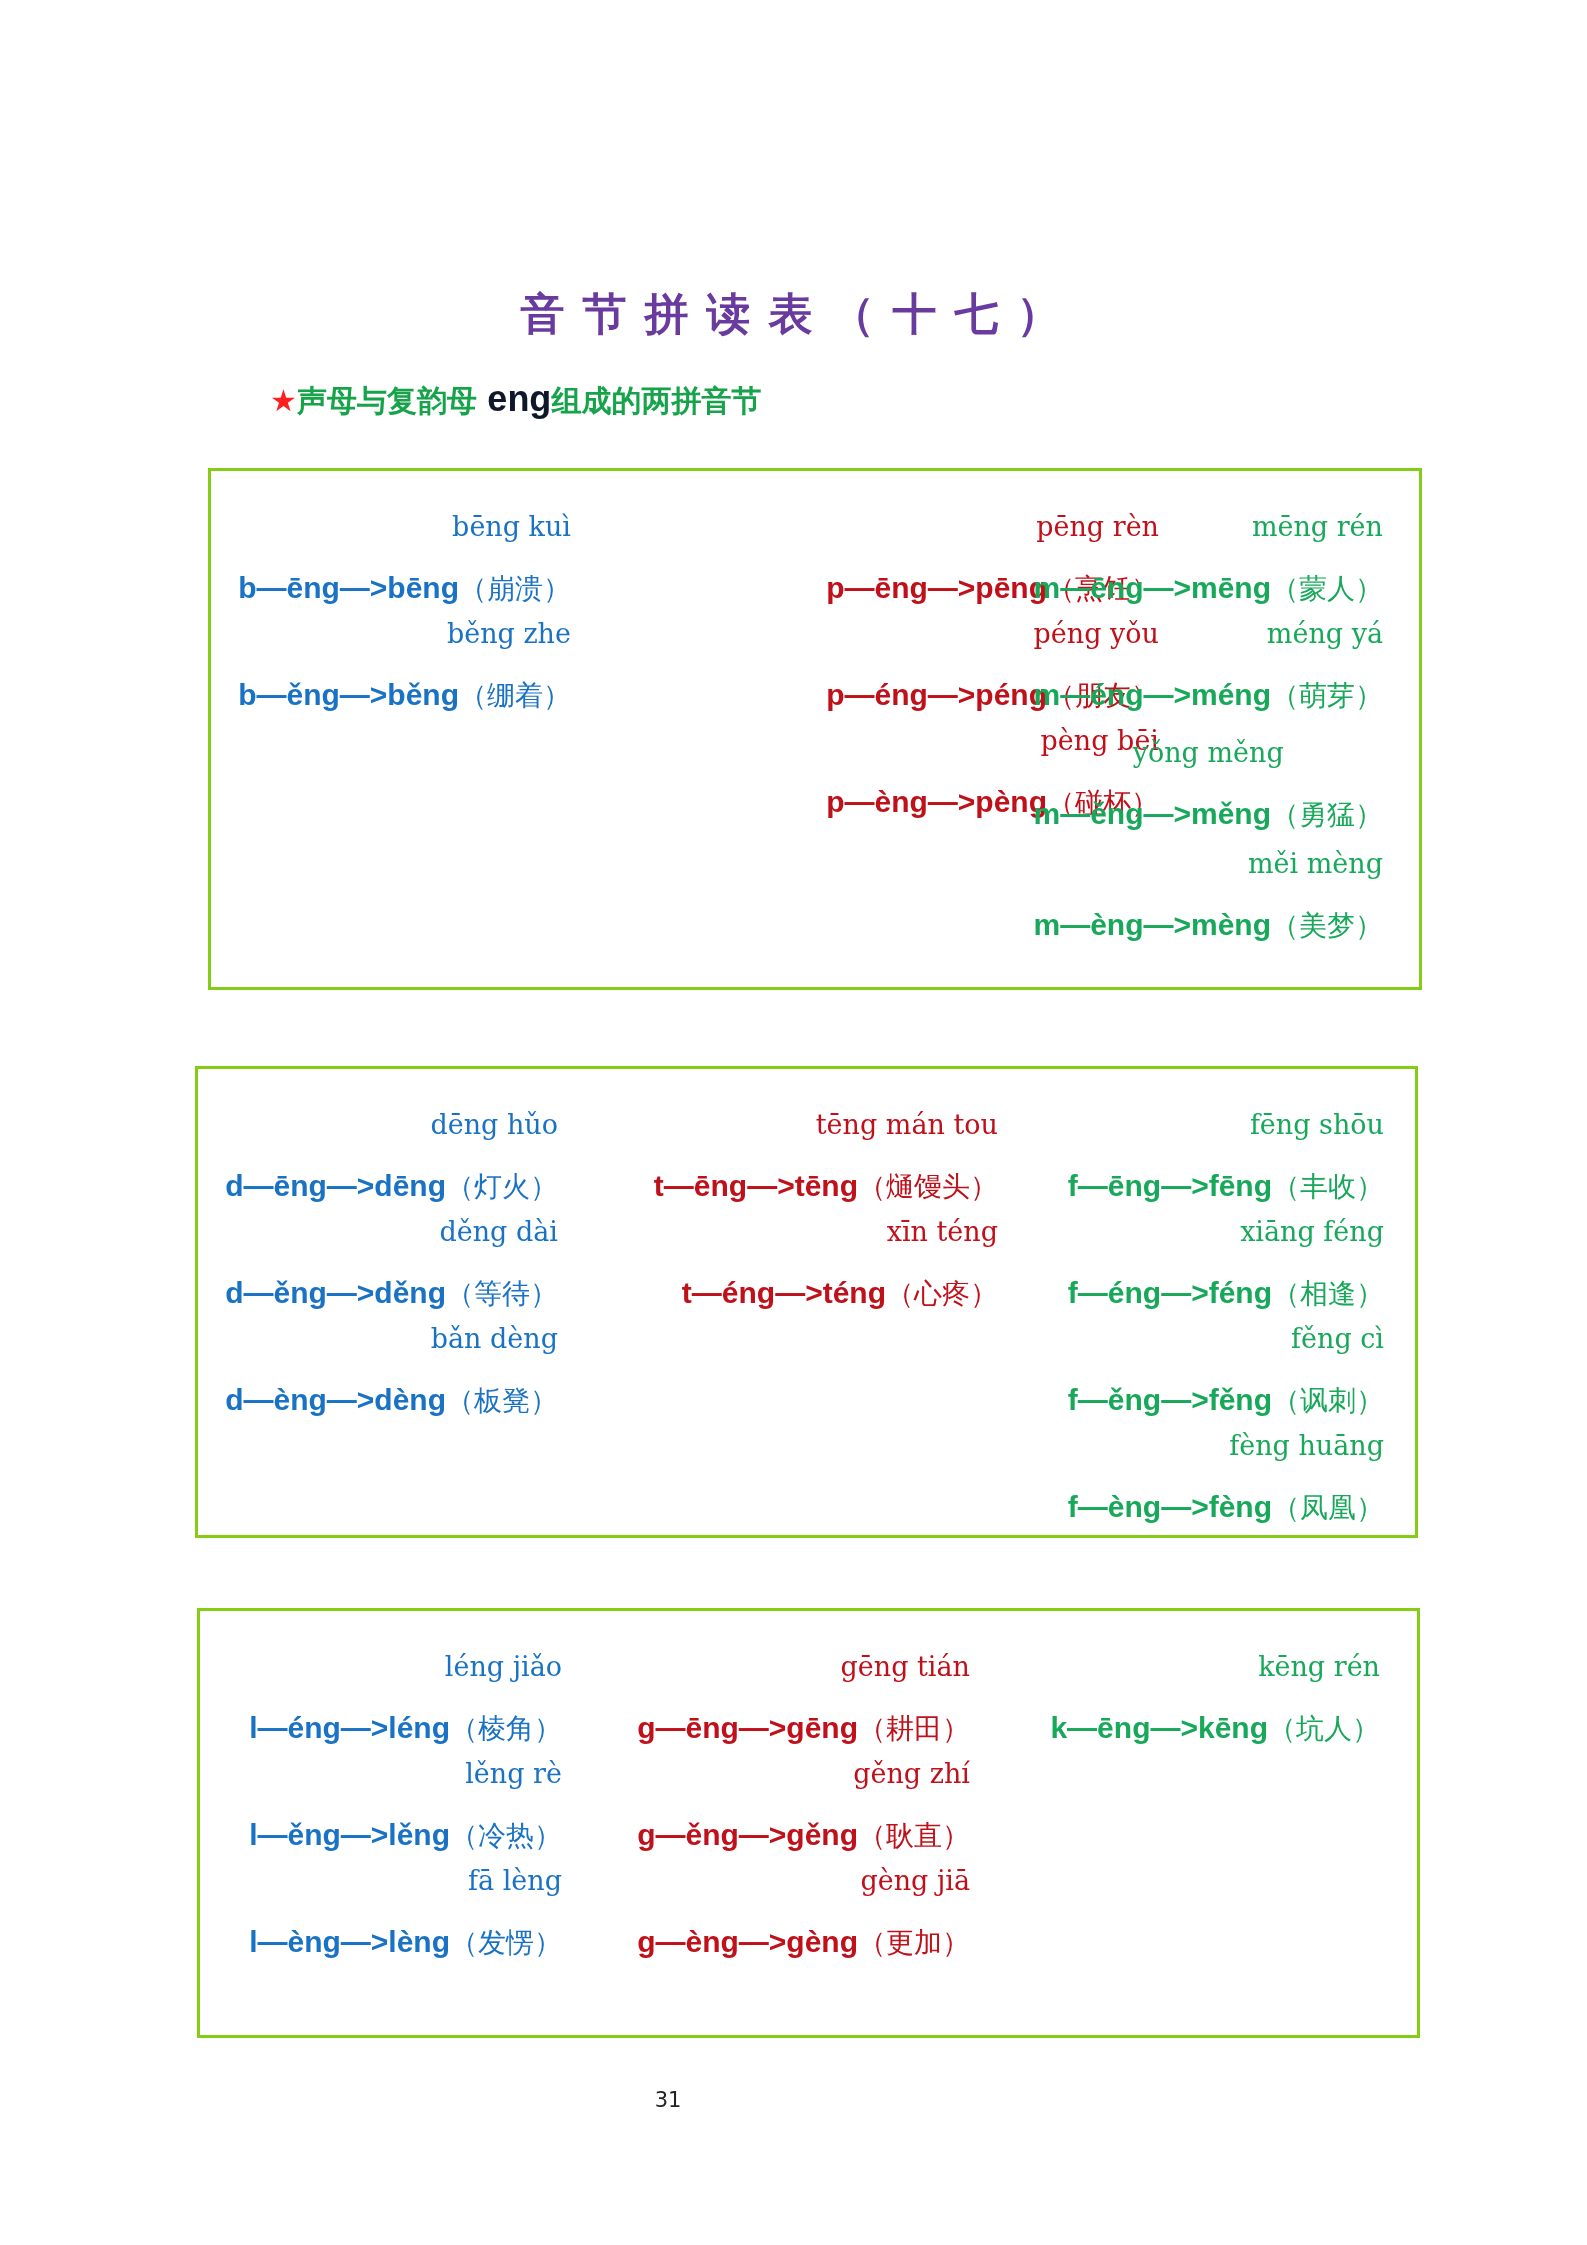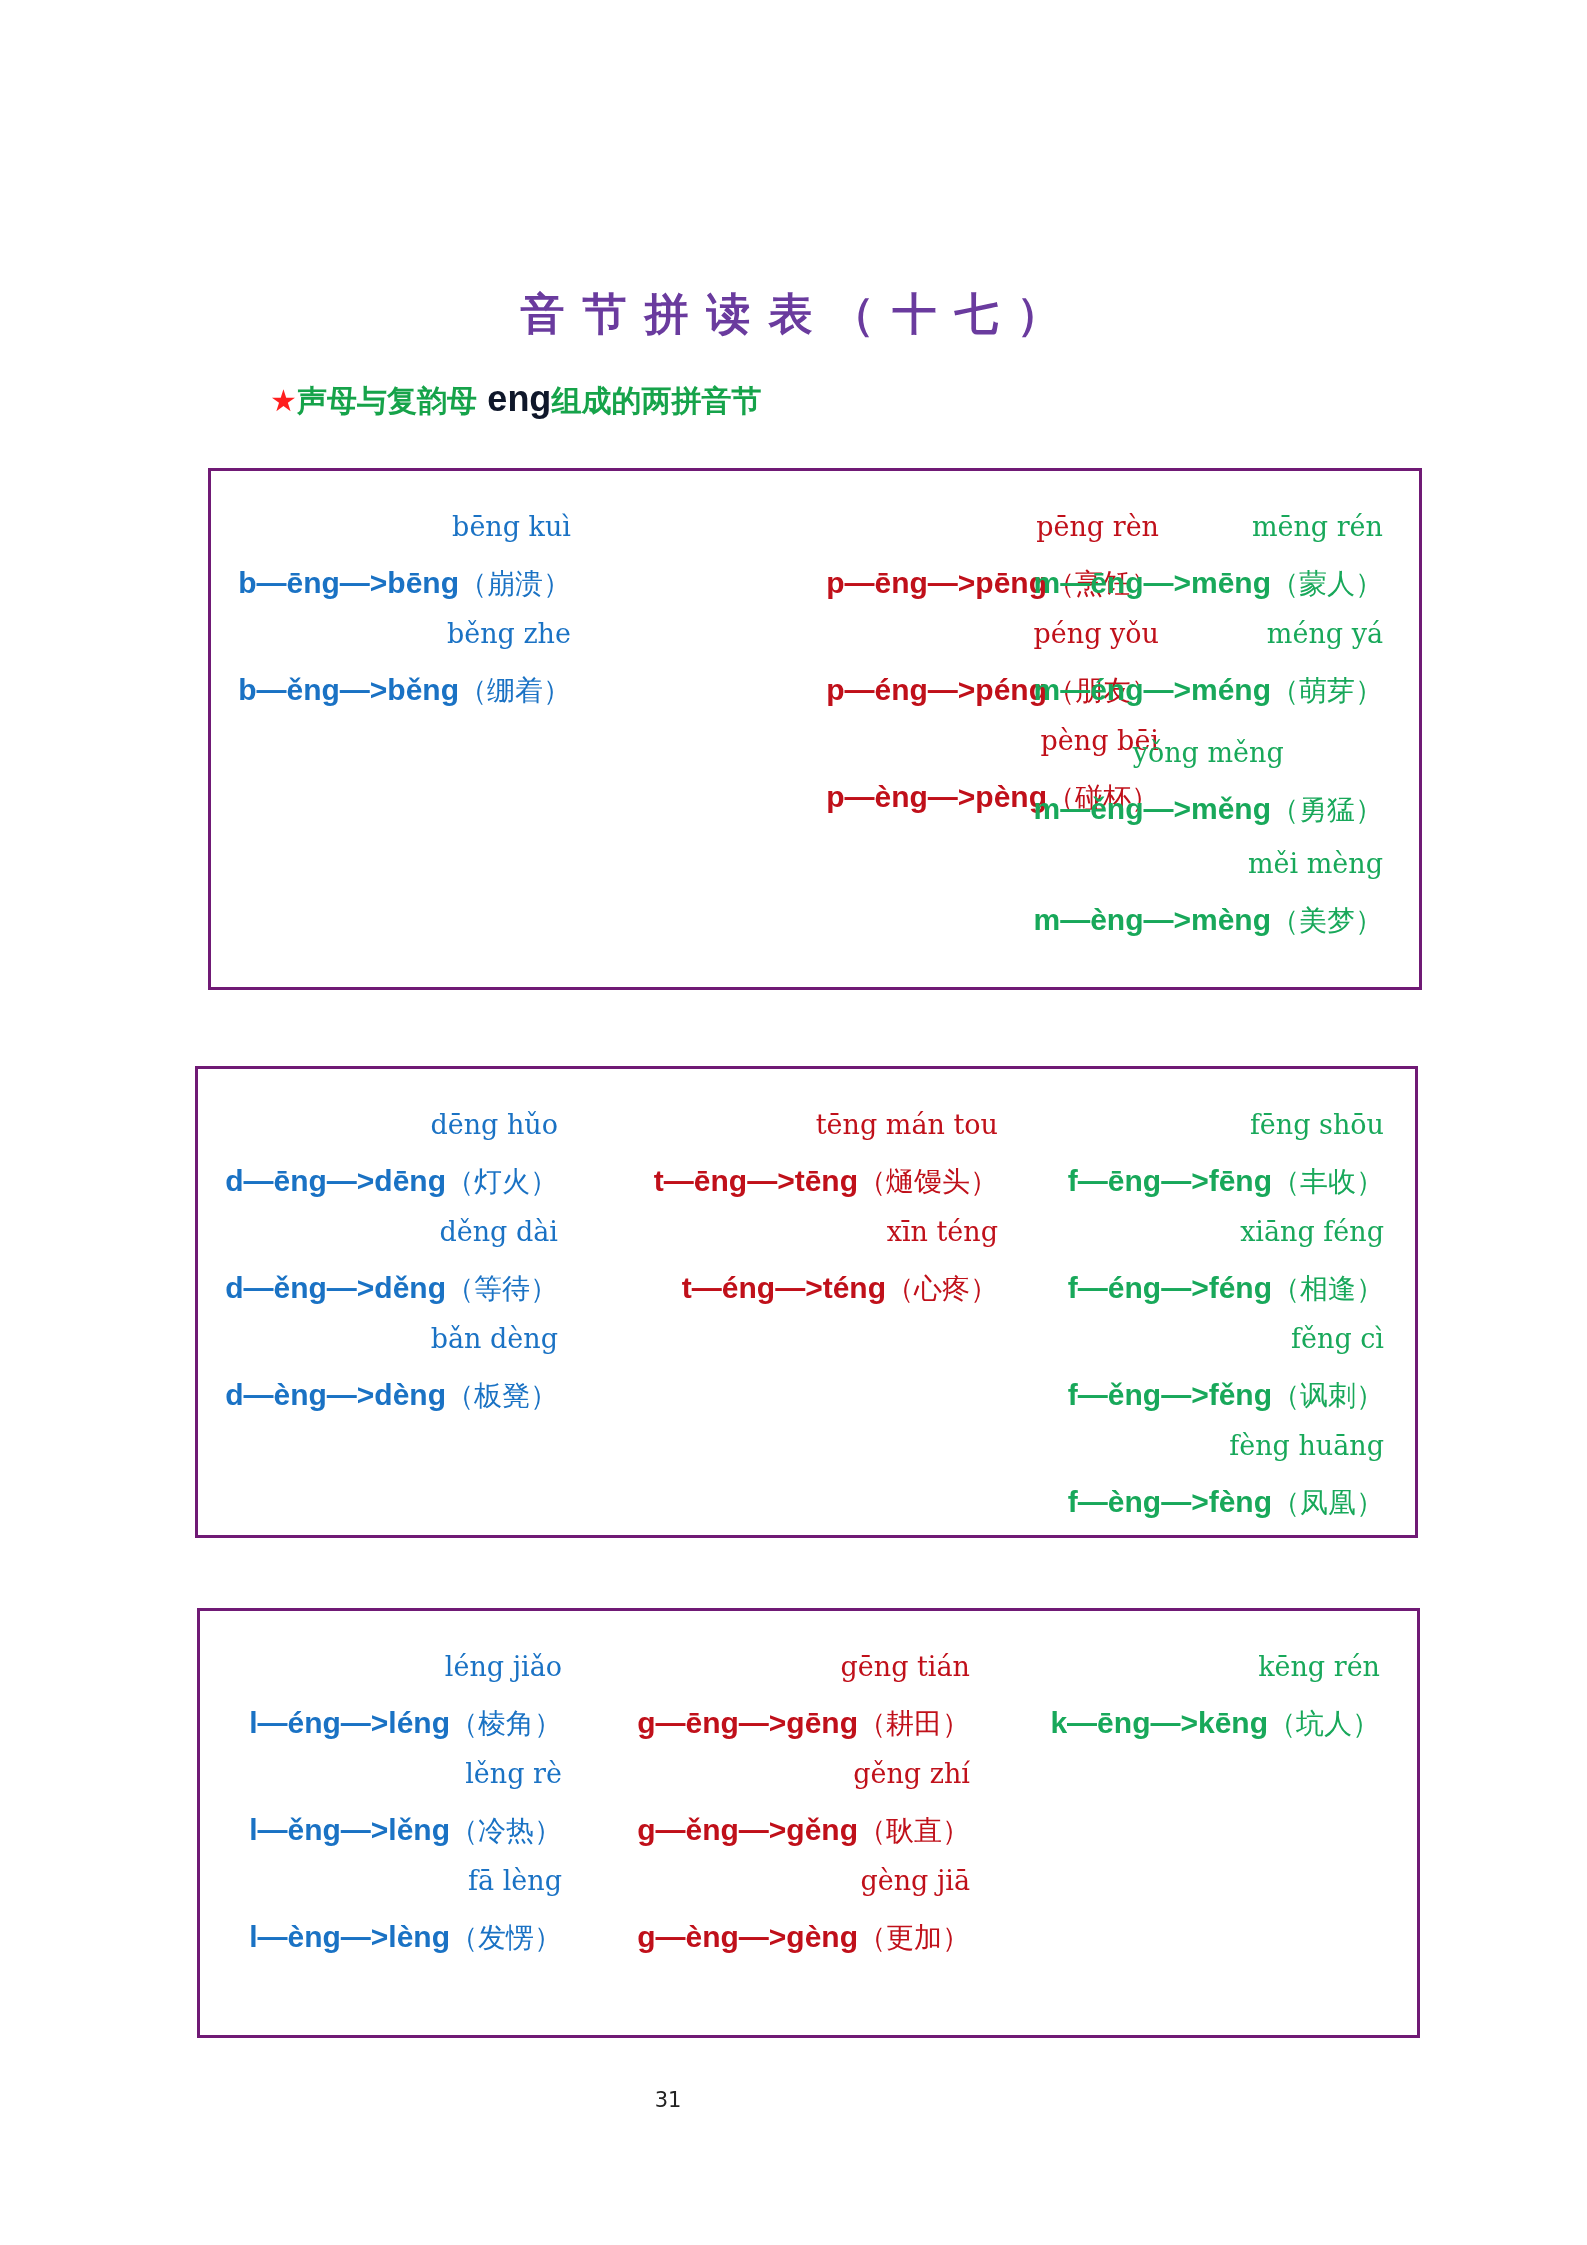--- a/index.html
+++ b/index.html
@@ -9,29 +9,29 @@
     font-family: "DejaVu Serif", serif; font-size: 44px; font-weight: bold;
     letter-spacing: 18px; color: #6a3b9e; padding-left: 6px;
   }
   .subtitle {
     position: absolute; left: 270px; top: 378px;
     font-family: "DejaVu Sans", sans-serif; font-size: 30px; font-weight: bold; color: #16a34a;
   }
   .subtitle .star { color: #ff1f1f; }
   .subtitle .eng { color: #0f172a; font-family: "Liberation Sans", sans-serif; font-size: 36px; }
   .box {
-    position: absolute; border: 3px solid #701a75; box-sizing: border-box; background: #ffffff;
+    position: absolute; border: 3px solid #84cc16; box-sizing: border-box; background: #ffffff;
   }
   .col { position: absolute; top: 0; }
   .entry { position: absolute; right: 0; text-align: right; white-space: nowrap; }
   .pinyin {
     font-family: "DejaVu Serif", serif; font-size: 27px; line-height: 40px; height: 40px; display: block;
   }
   .formula {
-    font-family: "Liberation Sans", sans-serif; font-size: 30px; font-weight: bold; line-height: 44px;
+    font-family: "Liberation Sans", sans-serif; font-size: 30px; font-weight: bold; line-height: 53px;
     height: 40px; display: block; margin-top: 14px;
   }
   .formula .words { font-family: "DejaVu Serif", serif; font-weight: normal; font-size: 28px; }
   .blue { color: #1a72c4; }
   .red { color: #c0101a; }
   .green { color: #18a85a; }
   .page-num {
     position: absolute; left: 0; width: 1336px; top: 2088px; text-align: center;
     font-family: "DejaVu Sans", sans-serif; font-size: 21px; color: #222;
   }

